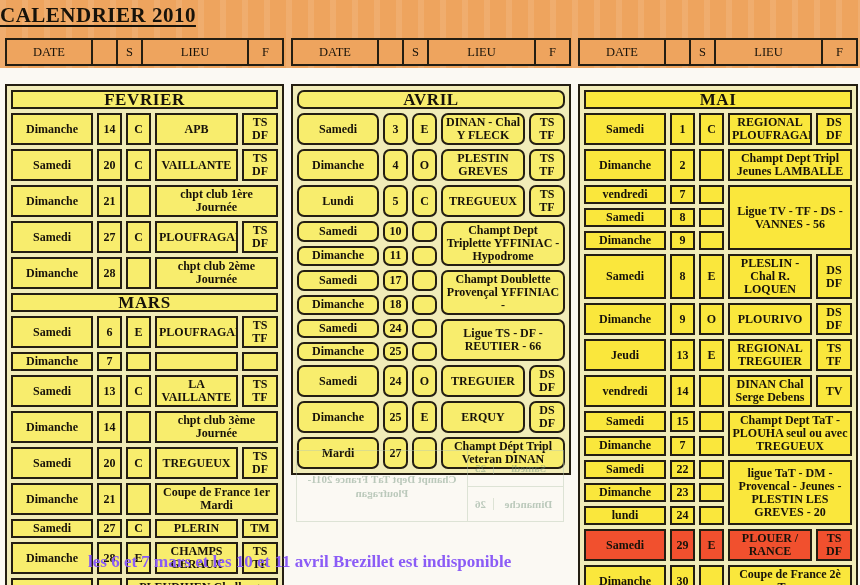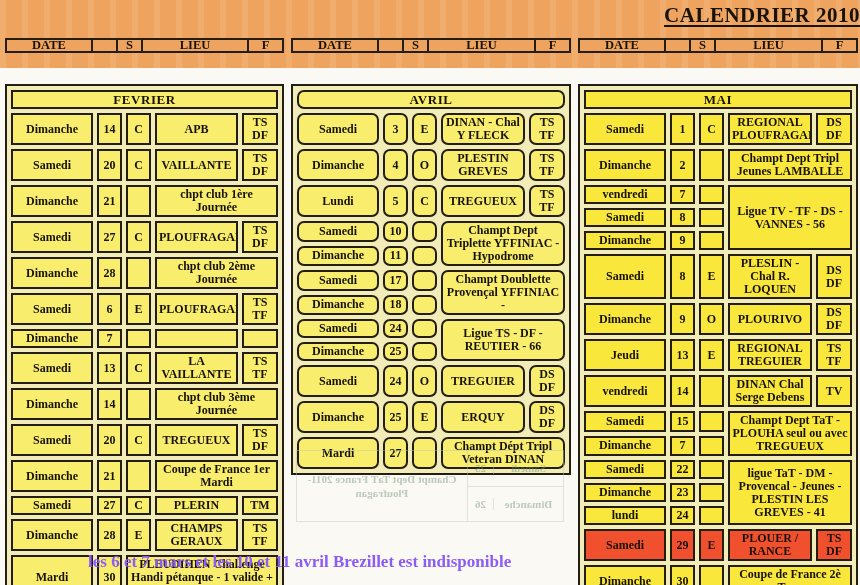--- a/index.html
+++ b/index.html
@@ -9,52 +9,52 @@
   *{box-sizing:border-box; margin:0; padding:0;}
   body{
     width:860px; height:585px; position:relative; overflow:hidden;
     background:var(--paper); font-family:"Liberation Serif", serif; color:var(--ink);
   }
   .band{
     position:absolute; top:0; left:0; width:860px; height:68px; background:var(--band);
     background-image:repeating-linear-gradient(90deg, rgba(255,255,255,.10) 0 6px, rgba(0,0,0,0) 6px 22px);
   }
   .title{
-    position:absolute; top:3px; left:0; width:860px; text-align:right;
+    position:absolute; top:3px; left:0; width:860px; text-align:left;
     font-size:21px; font-weight:bold; letter-spacing:.5px;
     text-decoration:underline; text-decoration-thickness:2px; text-underline-offset:3px;
   }
   .c1{left:5px;   width:279px;}
   .c2{left:291px; width:280px;}
   .c3{left:578px; width:280px;}
   .colhead{
-    position:absolute; top:38px; height:15px; display:flex; align-items:flex-start;
+    position:absolute; top:38px; height:28px; display:flex; align-items:flex-start;
     border:2px solid var(--border); background:var(--band);
-    font-weight:bold; font-size:12.5px;
+    font-weight:normal; font-size:12.5px;
   }
   .colhead span{
     display:flex; align-items:center; justify-content:center;
     border-right:2px solid var(--border); height:100%;
   }
   .colhead span:last-child{border-right:none;}
   .h-date{width:86px;} .h-blank{width:25px;} .h-s{width:25px;} .h-lieu{flex:1;} .h-f{width:33px;}
 
   .calwrap{position:absolute; top:84px;}
   table.cal{
     border-collapse:separate; border-spacing:4px; width:100%;
     background:var(--gap); border:2px solid var(--border); table-layout:fixed;
   }
   col.c-day{width:82px;} col.c-num{width:25px;} col.c-s{width:25px;} col.c-f{width:36px;}
   td{
     border:2px solid var(--border); background:var(--cell);
     font-weight:bold; font-size:12px; line-height:13px; text-align:center;
     vertical-align:middle; padding:1px 2px; overflow:hidden; color:var(--ink);
   }
   .t1 td{height:17px;} .t2 td{height:18px;border-radius:7px;} .t3 td{height:14px;}
-  tr.month td{font-size:13px; letter-spacing:.6px;}
+  tr.month td{font-size:17px; letter-spacing:.6px;}
   .t3 td{background:var(--cellB);}
   tr.hl td{background:var(--hl) !important;}
 
   .ghost{
     position:absolute; left:296px; top:450px; width:268px; height:72px;
     transform:scaleX(-1); opacity:.45; color:#6f9078;
     display:flex; border:1px solid #b9cab2; font-weight:bold; font-size:11px;
   }
   .g-days{width:96px; display:flex; flex-direction:column; border-right:1px solid #b9cab2;}
   .g-row{flex:1; display:flex; align-items:center;}
@@ -133,20 +133,23 @@
           <td>C</td>
           <td>PLOUFRAGAN</td>
           <td>TS DF</td>
         </tr>
         <tr>
           <td>Dimanche</td>
           <td>28</td>
           <td></td>
           <td colspan="2">chpt club 2ème Journée</td>
         </tr>
+        <tr class="month">
+          <td colspan="5">MARS</td>
+        </tr>
         <tr>
           <td>Samedi</td>
           <td>6</td>
           <td>E</td>
           <td>PLOUFRAGAN</td>
           <td>TS TF</td>
         </tr>
         <tr>
           <td>Dimanche</td>
           <td>7</td>
@@ -370,21 +373,21 @@
         </tr>
         <tr>
           <td>Dimanche</td>
           <td>7</td>
           <td></td>
         </tr>
         <tr>
           <td>Samedi</td>
           <td>22</td>
           <td></td>
-          <td colspan="2" rowspan="3">ligue TaT - DM - Provencal - Jeunes - PLESTIN LES GREVES - 41</td>
+          <td colspan="2" rowspan="3">ligue TaT - DM - Provencal - Jeunes - PLESTIN LES GREVES - 20</td>
         </tr>
         <tr>
           <td>Dimanche</td>
           <td>23</td>
           <td></td>
         </tr>
         <tr>
           <td>lundi</td>
           <td>24</td>
           <td></td>

